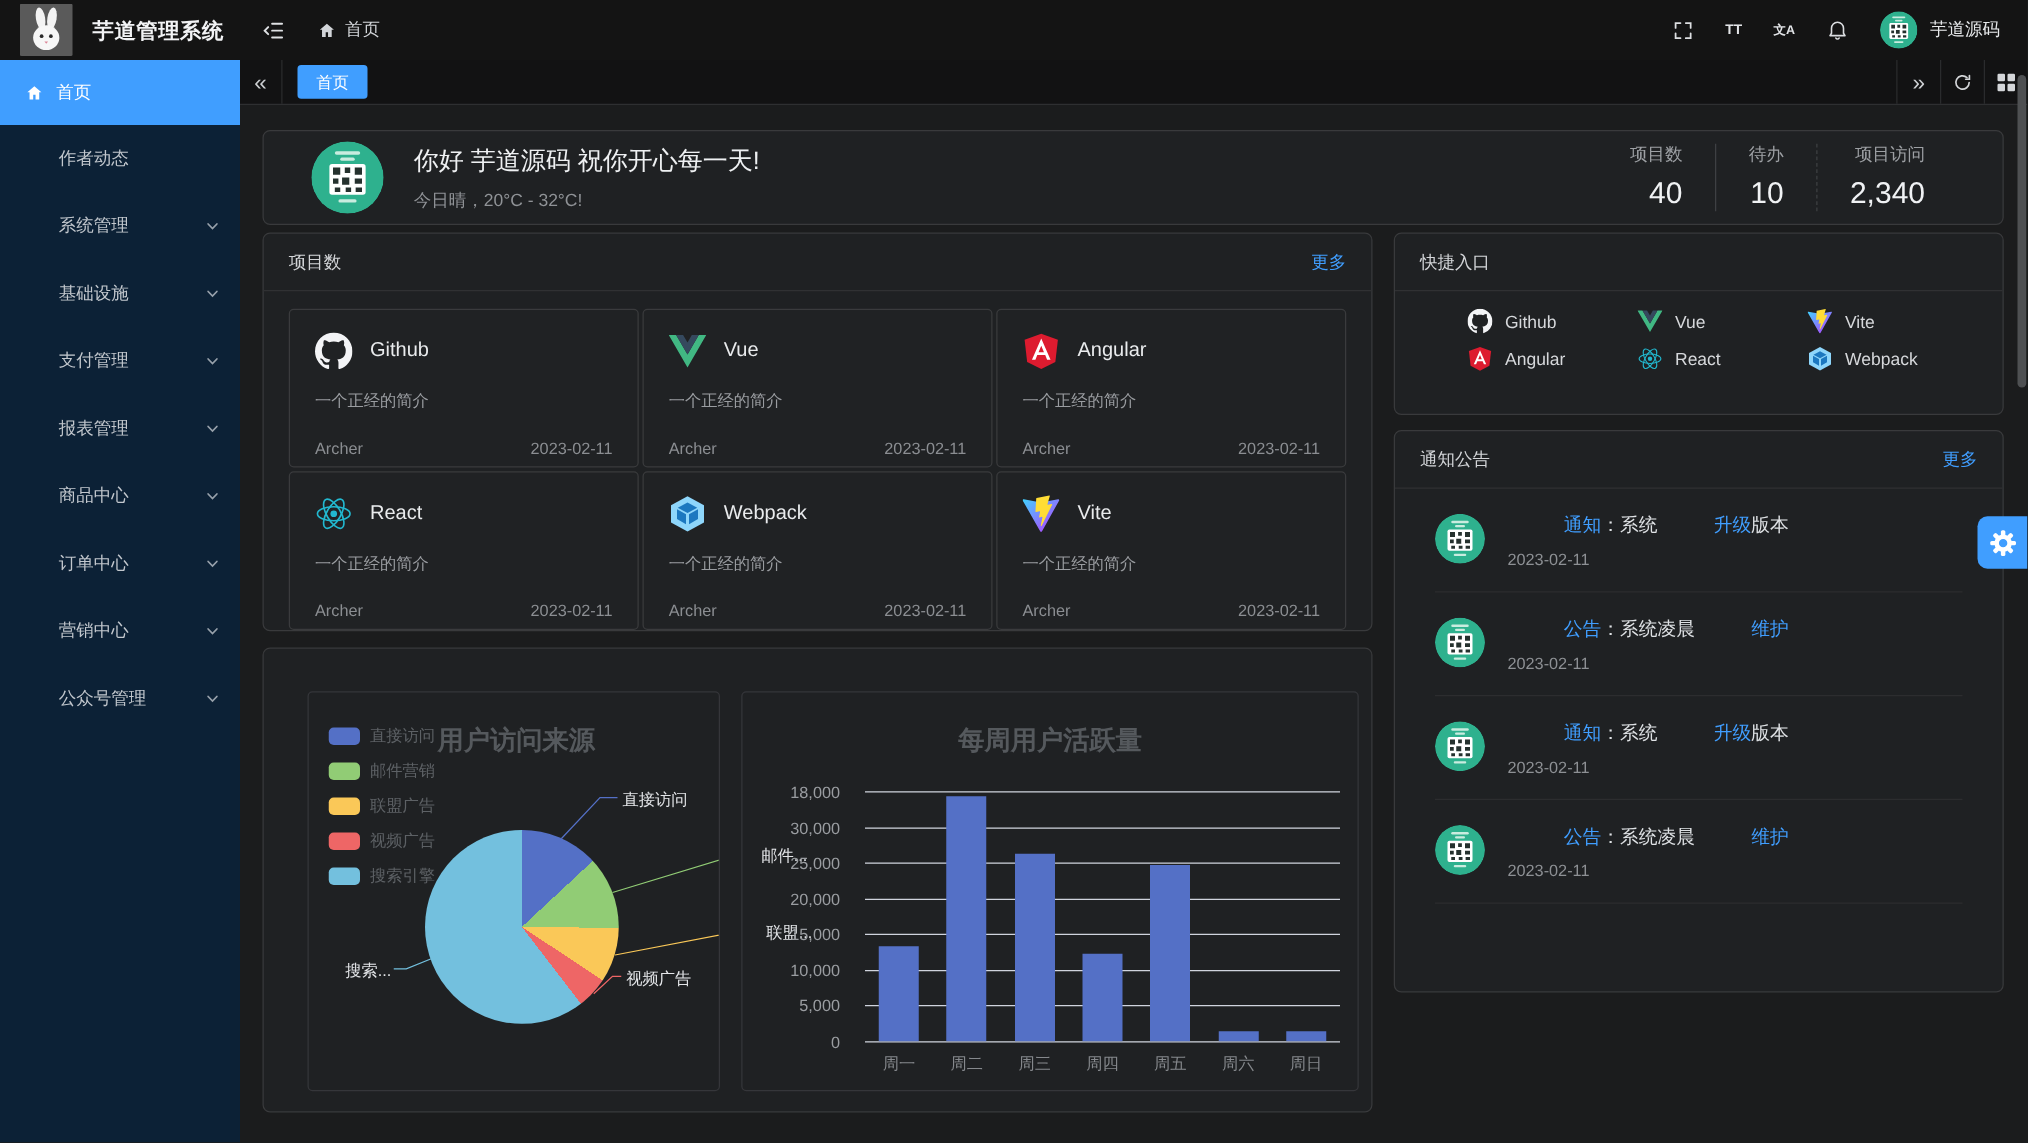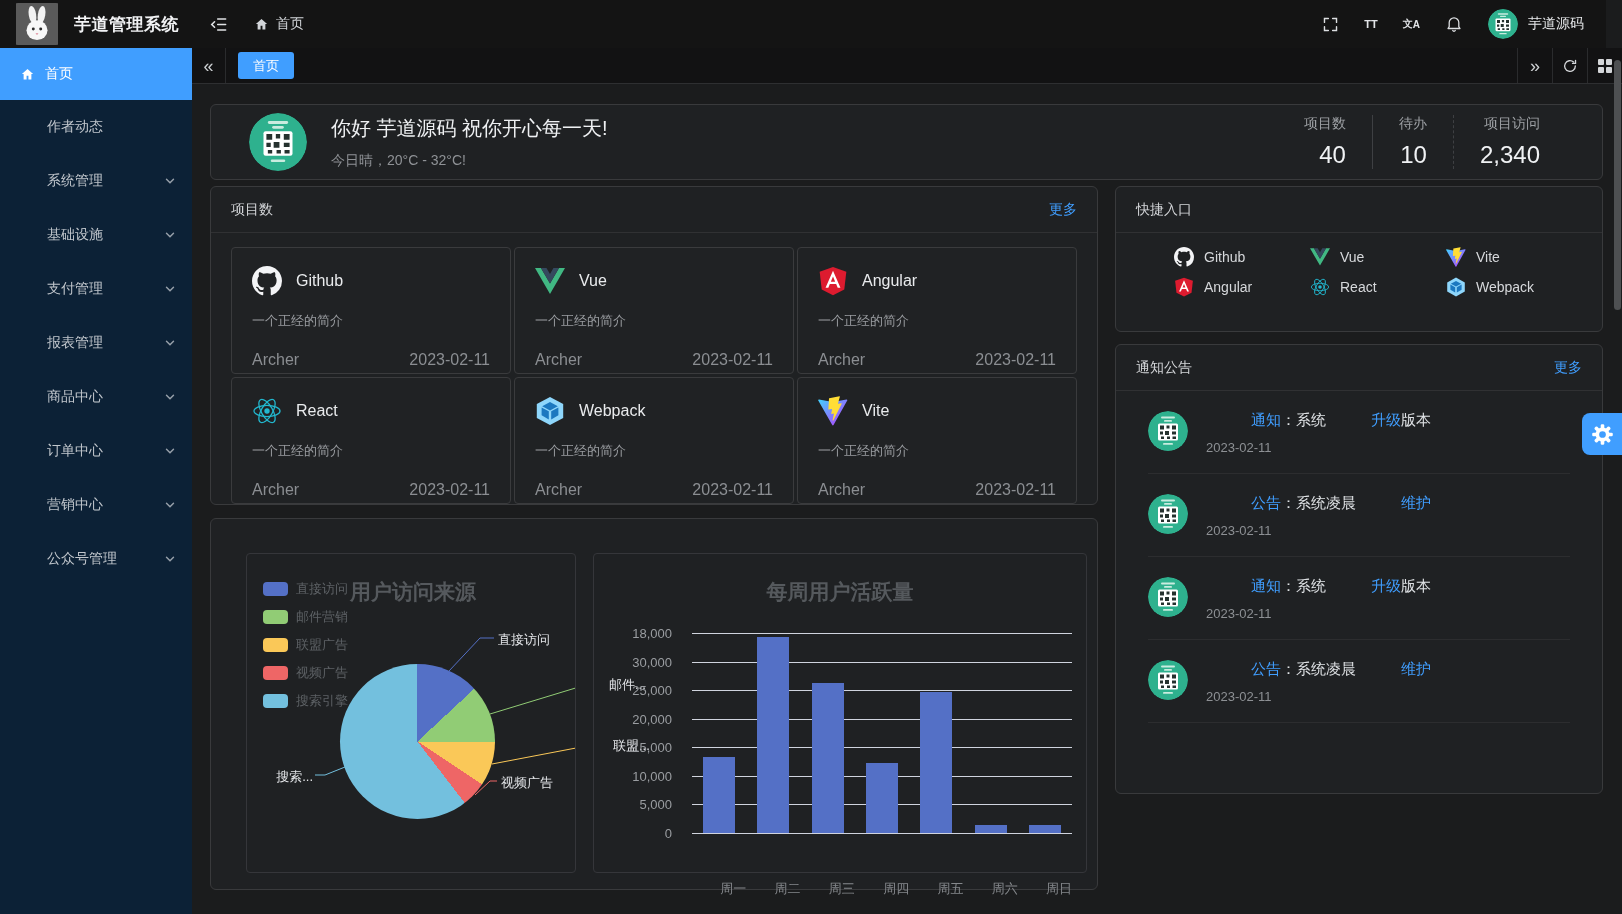--- a/index.html
+++ b/index.html
@@ -3,21 +3,21 @@
 <meta charset="utf-8">
 <style>
   * { margin:0; padding:0; box-sizing:border-box; }
   html,body { width:1622px; height:914px; }
   body {
     position:relative; overflow:hidden;
     background:#1b1c1d; color:#e6e8ea;
     font-family:"Liberation Sans","DejaVu Sans",sans-serif;
   }
   
-  .topbar { position:absolute; left:0; top:0; right:16px; height:48px; background:#141414;
+  .topbar { position:absolute; left:0; top:0; right:0; height:48px; background:#141414;
     display:flex; align-items:center; padding:0 22px 0 14px; z-index:6; }
   .logo { width:46px; height:42px; border-radius:4px; overflow:hidden; flex:none; }
   .app-title { font-size:17px; font-weight:bold; color:#f2f3f5; margin-left:14px; letter-spacing:.5px; }
   .fold { margin-left:30px; display:flex; align-items:center; cursor:pointer; }
   .crumb { margin-left:26px; display:flex; align-items:center; gap:7px; font-size:14px; color:#d2d5d9; }
   .tb-right { margin-left:auto; display:flex; align-items:center; gap:25px; }
   .tb-ic { display:flex; align-items:center; justify-content:center; cursor:pointer; }
   .tt { font-size:16px; font-weight:bold; color:#e3e5e8; }
   .tt span { font-size:11px; }
   .lang { font-size:15px; color:#e3e5e8; }
@@ -68,42 +68,42 @@
   .stat .vl { font-size:24px; color:#f0f2f4; margin-top:8px; }
   .row { display:flex; gap:17px; }
   .col-left { width:888px; flex:none; }
   .col-right { flex:1; min-width:0; }
   
   .projects-body { padding:14px 20px 0; display:grid; grid-template-columns:repeat(3,1fr); gap:3px; }
   .proj { border:1px solid #3a3b3d; border-radius:4px; height:127px; padding:18px 20px;
     background:#202224; cursor:pointer; }
   .proj-top { display:flex; align-items:center; gap:14px; font-size:16px; color:#e9ebed; }
   .proj-desc { margin-top:16px; font-size:13px; color:#9a9da1; }
-  .proj-foot { margin-top:21px; display:flex; justify-content:space-between; font-size:16px; color:#8b8e92; }
+  .proj-foot { margin-top:21px; display:flex; justify-content:space-between; font-size:13px; color:#8b8e92; }
   
   .charts { height:372px; margin-top:13px; }
   .charts-body { display:flex; gap:17px; padding:34px 10px 0 35px; }
   .chart-box { border:1px solid #35363a; border-radius:4px; height:320px; position:relative; }
   .pie-box { width:330px; flex:none; }
   .bar-box { flex:1; }
   .chart-title { position:absolute; font-size:21px; font-weight:bold; color:#55595d; white-space:nowrap; }
   .legend { position:absolute; left:16px; top:26px; display:flex; flex-direction:column; gap:10px; }
   .lg-row { display:flex; align-items:center; gap:8px; cursor:pointer; }
   .lg-sw { width:25px; height:14px; border-radius:4px; }
   .lg-tx { font-size:13px; color:#5d6165; }
   .pie-circle { position:absolute; border-radius:50%; }
   .pie-lines { position:absolute; left:0; top:0; pointer-events:none; }
   .pie-lb { position:absolute; font-size:13px; color:#e3e5e8; white-space:nowrap; }
   .bar-plot { position:absolute; left:98px; top:80px; width:380px; height:200px; }
   .gridline { position:absolute; left:0; right:0; height:1px; background:#dfe4ef; opacity:.92; }
   .bar { position:absolute; bottom:1px; width:32px; background:#5470c6; }
   .ylabels { position:absolute; left:0; top:80px; width:88px; height:200px; }
   .ylabels span { position:absolute; right:10px; font-size:13px; color:#9a9da1; }
   .xlabels { position:absolute; left:98px; top:288px; width:380px; display:flex; }
-  .xlabels span { flex:1; text-align:right; font-size:13px; color:#85888c;margin-top:38px; }
+  .xlabels span { flex:1; text-align:center; font-size:13px; color:#85888c; }
   
   .quick { height:146px; margin-bottom:12px; }
   .quick-body { padding:9px 20px 0 58px; display:grid; grid-template-columns:repeat(3,1fr);
     grid-auto-rows:30px; align-items:center; }
   .q-item { display:flex; align-items:center; gap:10px; font-size:14px; color:#d6d8db; cursor:pointer; }
   
   .notice-card { height:450px; }
   .notice-body { padding:0 32px; }
   .n-item { display:flex; gap:18px; padding:20px 0 18px; border-bottom:1px solid #2c2d2f; }
   .n-avatar { width:40px; height:40px; border-radius:50%; overflow:hidden; flex:none; }

